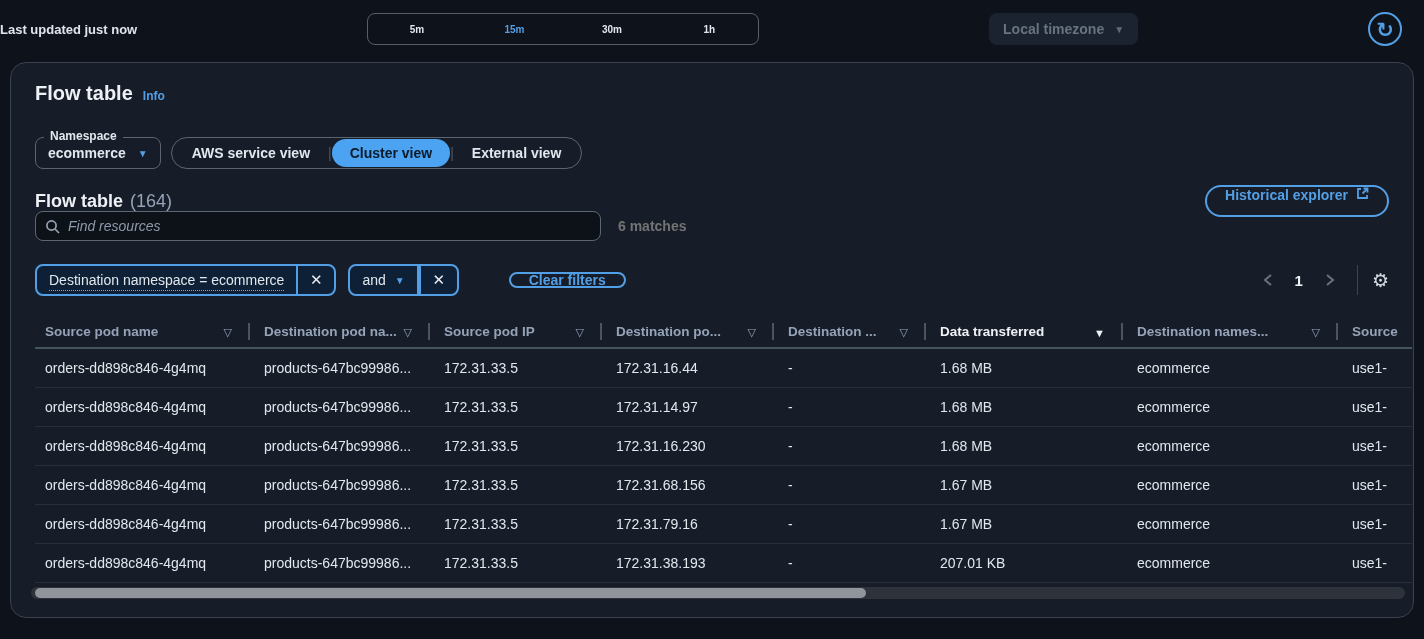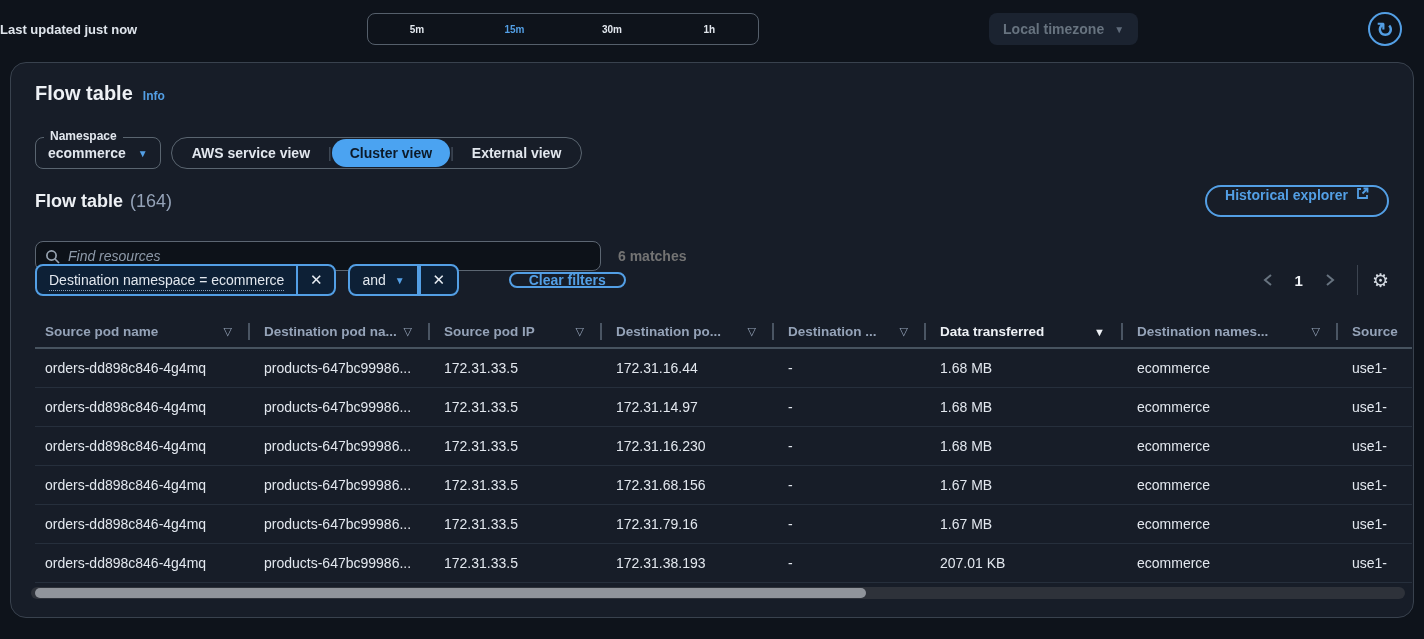--- a/index.html
+++ b/index.html
@@ -77,21 +77,21 @@
   .section-row { position:absolute; top:122px; left:24px; right:24px; display:flex; align-items:center; }
   .section-title { font-size:18px; font-weight:700; color:#eef1f5; }
   .section-count { font-size:18px; font-weight:400; color:#95a3b8; margin-left:7px; }
   .hist-btn {
     margin-left:auto; height:32px; border:2px solid #539fe5; border-radius:16px;
     display:flex; align-items:flex-start; gap:8px; padding:0 18px;
     color:#539fe5; font-size:14px; font-weight:700; background:transparent; cursor:pointer;
   }
 
   
-  .search-row { position:absolute; top:178px; left:24px; right:24px; display:flex; align-items:center; }
+  .search-row { position:absolute; top:148px; left:24px; right:24px; display:flex; align-items:center; }
   .search-box {
     position:relative; width:566px; height:30px;
     border:1px solid #5c6672; border-radius:8px; background:#0d1219;
   }
   .search-box svg { position:absolute; left:9px; top:7px; }
   .search-box input {
     width:100%; height:100%; background:transparent; border:none; outline:none;
     padding:0 10px 0 32px; font-size:14px; font-style:italic; color:#dfe5ec;
     font-family:"Liberation Sans","DejaVu Sans",sans-serif;
   }
@@ -132,21 +132,21 @@
   th {
     position:relative; height:32px; text-align:left; vertical-align:middle;
     font-size:13.5px; font-weight:700; color:#95a3b8;
     border-bottom:2px solid #47535f; padding:0 0 0 14px; cursor:pointer;
   }
   th.c1 { padding-left:10px; }
   th:not(.nodiv)::after {
     content:""; position:absolute; right:0; top:7px; bottom:7px; width:2px; background:#4a5563;
   }
   th.sorted { color:#eef1f5; }
-  .th-inner { display:flex; align-items:center; justify-content:space-between; padding-right:18px; }
+  .th-inner { display:flex; align-items:flex-end; justify-content:space-between; padding-right:18px; }
   .th-caret { font-size:11px; }
   td {
     height:39px; font-size:14px; color:#e2e7ee;
     border-bottom:1px solid #262f3c; padding:0 0 0 14px;
     white-space:nowrap; overflow:hidden;
   }
   td:first-child { padding-left:10px; }
   tbody tr { cursor:pointer; }
 
   

